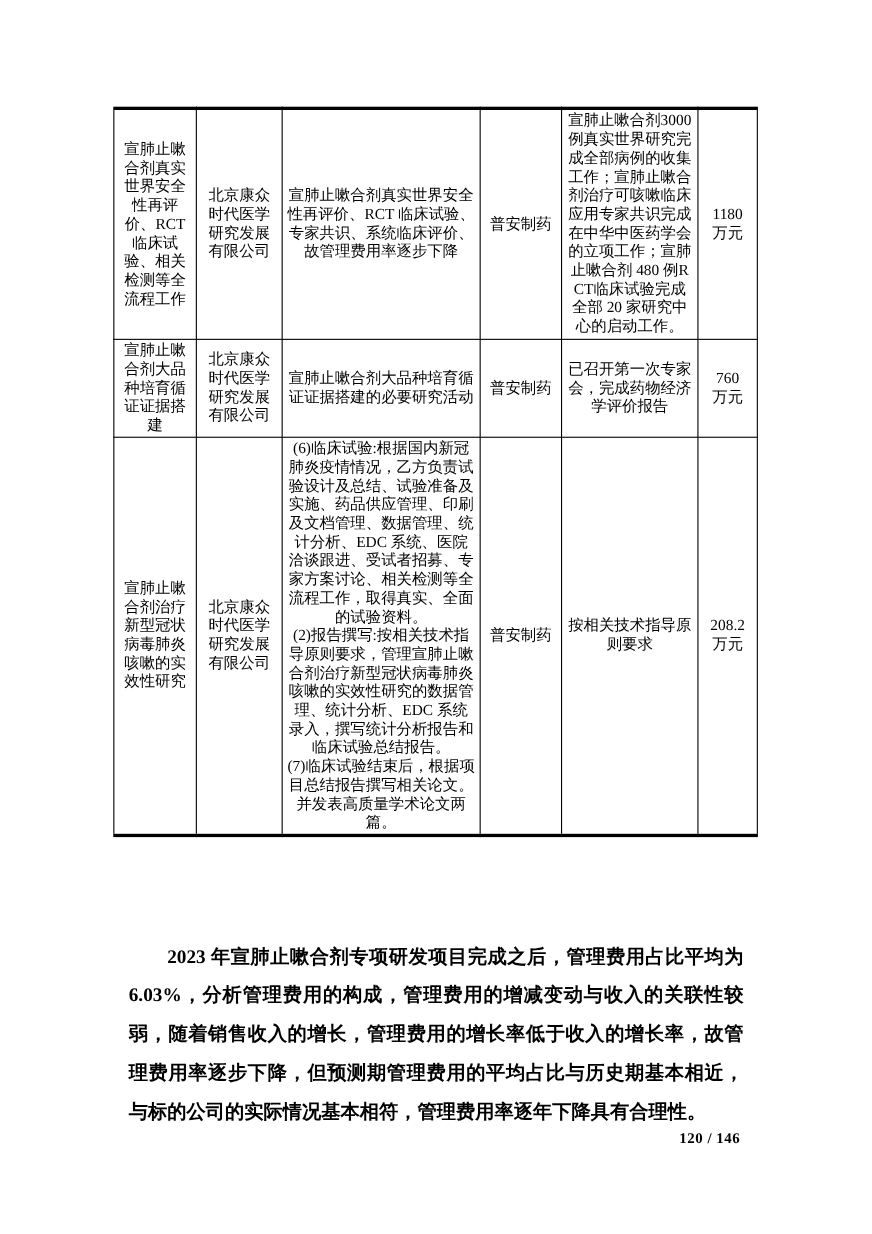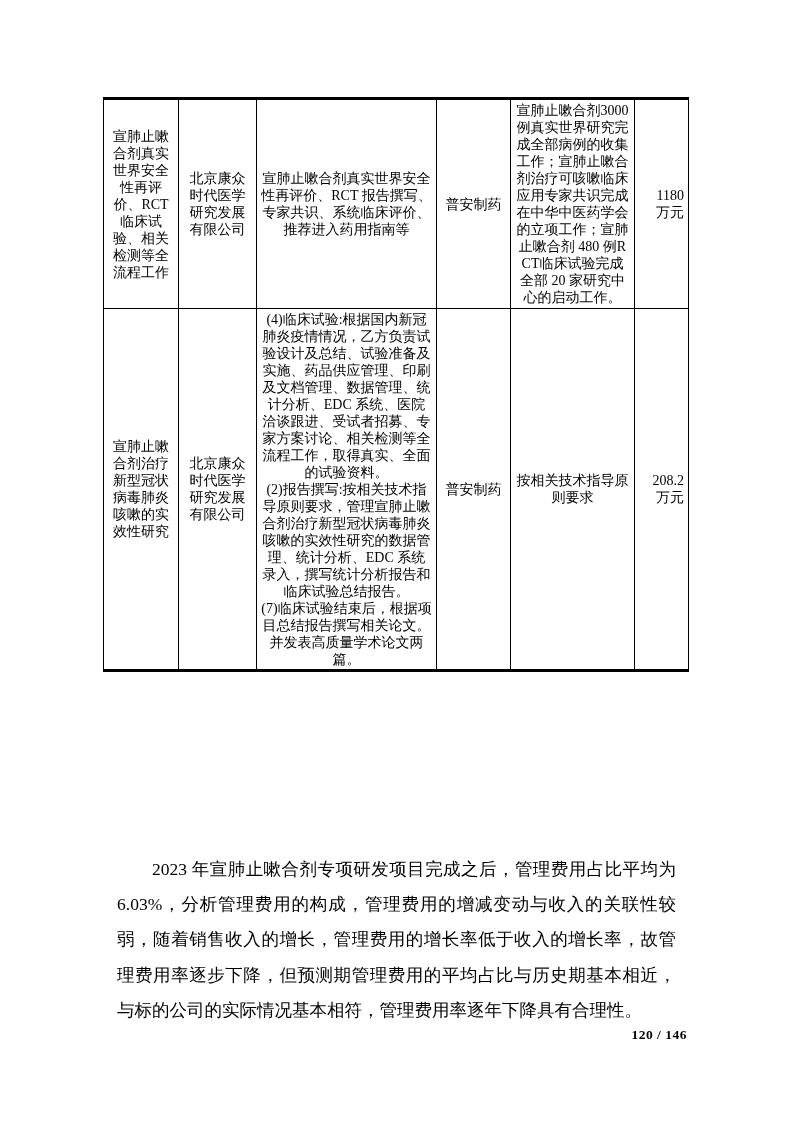--- a/index.html
+++ b/index.html
@@ -22,30 +22,31 @@
     word-break:break-all;
     margin-left:10px;
   }
   tr.r1{height:210px;}
   tr.r2{height:89px;}
   tr.r3{height:89px;}
   tr.r4{height:362px;}
   td.cell-left{text-align:left;padding:2px 7px;}
   td.cell-desc-long{text-align:left;padding:2px 6px;line-height:16.8px;}
   td.cell-desc-long .para{margin:0;}
-  .amount-val,.amount-unit{display:block;text-align:right;}
+  .amount-val,.amount-unit{display:block;text-align:center;}
   .body-text{
     position:absolute;left:117px;top:852px;width:559px;
     font-size:17.5px;line-height:35.2px;
     text-align:justify;text-justify:inter-ideograph;
     text-indent:35px;margin:0;
     word-break:break-all;
+    font-weight:bold;
   }
   .page-number{
-    position:absolute;top:1027px;right:106px;
+    position:absolute;top:1027px;right:120px;
     font-size:13.5px;font-weight:bold;letter-spacing:0.5px;
   }
 </style>
 </head>
 <body>
 
 <div class="page">
 
   <table class="doc-table">
     <colgroup>
@@ -53,33 +54,44 @@
       <col style="width:78px">
       <col style="width:180px">
       <col style="width:74px">
       <col style="width:124px">
       <col style="width:54px">
     </colgroup>
     <tbody>
       <tr class="r1">
         <td>宣肺止嗽合剂真实世界安全性再评价、RCT 临床试验、相关检测等全流程工作</td>
         <td>北京康众时代医学研究发展有限公司</td>
-        <td class="cell-left">宣肺止嗽合剂真实世界安全性再评价、RCT 报告撰写、专家共识、系统临床评价、推荐进入药用指南等</td>
+        <td class="cell-left">宣肺止嗽合剂真实世界安全性再评价、RCT 临床试验、专家共识、系统临床评价、故管理费用率逐步下降</td>
         <td>普安制药</td>
         <td>宣肺止嗽合剂3000例真实世界研究完成全部病例的收集工作；宣肺止嗽合剂治疗可咳嗽临床应用专家共识完成在中华中医药学会的立项工作；宣肺止嗽合剂 480 例RCT临床试验完成全部 20 家研究中心的启动工作。</td>
         <td>
           <span class="amount-val">1180</span>
           <span class="amount-unit">万元</span>
         </td>
       </tr>
+      <tr class="r2">
+        <td>宣肺止嗽合剂大品种培育循证证据搭建</td>
+        <td>北京康众时代医学研究发展有限公司</td>
+        <td class="cell-left">宣肺止嗽合剂大品种培育循证证据搭建的必要研究活动</td>
+        <td>普安制药</td>
+        <td>已召开第一次专家会，完成药物经济学评价报告</td>
+        <td>
+          <span class="amount-val">760</span>
+          <span class="amount-unit">万元</span>
+        </td>
+      </tr>
       <tr class="r4">
         <td>宣肺止嗽合剂治疗新型冠状病毒肺炎咳嗽的实效性研究</td>
         <td>北京康众时代医学研究发展有限公司</td>
         <td class="cell-desc-long">
-          <p class="para">(4)临床试验:根据国内新冠肺炎疫情情况，乙方负责试验设计及总结、试验准备及实施、药品供应管理、印刷及文档管理、数据管理、统计分析、EDC 系统、医院洽谈跟进、受试者招募、专家方案讨论、相关检测等全流程工作，取得真实、全面的试验资料。</p>
+          <p class="para">(6)临床试验:根据国内新冠肺炎疫情情况，乙方负责试验设计及总结、试验准备及实施、药品供应管理、印刷及文档管理、数据管理、统计分析、EDC 系统、医院洽谈跟进、受试者招募、专家方案讨论、相关检测等全流程工作，取得真实、全面的试验资料。</p>
           <p class="para">(2)报告撰写:按相关技术指导原则要求，管理宣肺止嗽合剂治疗新型冠状病毒肺炎咳嗽的实效性研究的数据管理、统计分析、EDC 系统录入，撰写统计分析报告和临床试验总结报告。</p>
           <p class="para">(7)临床试验结束后，根据项目总结报告撰写相关论文。并发表高质量学术论文两篇。</p>
         </td>
         <td>普安制药</td>
         <td>按相关技术指导原则要求</td>
         <td>
           <span class="amount-val">208.2</span>
           <span class="amount-unit">万元</span>
         </td>
       </tr>

